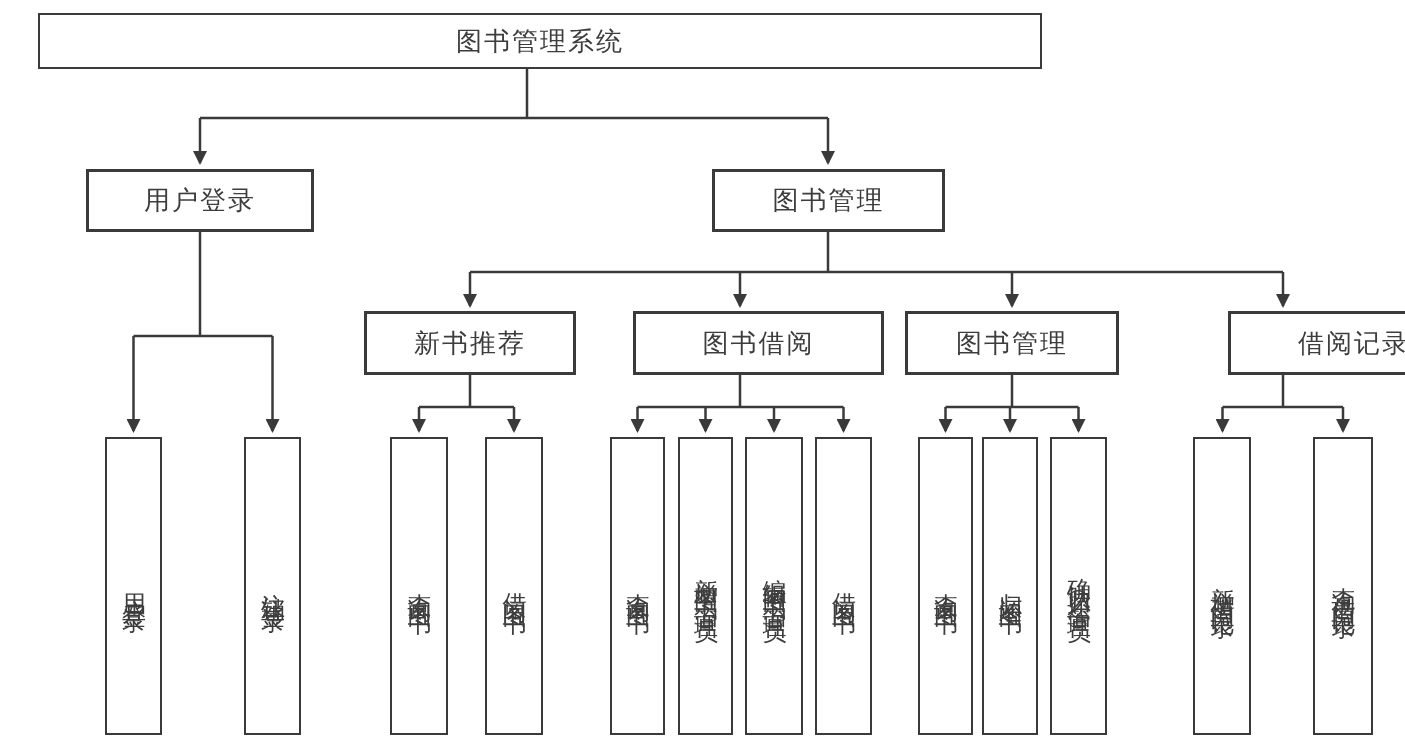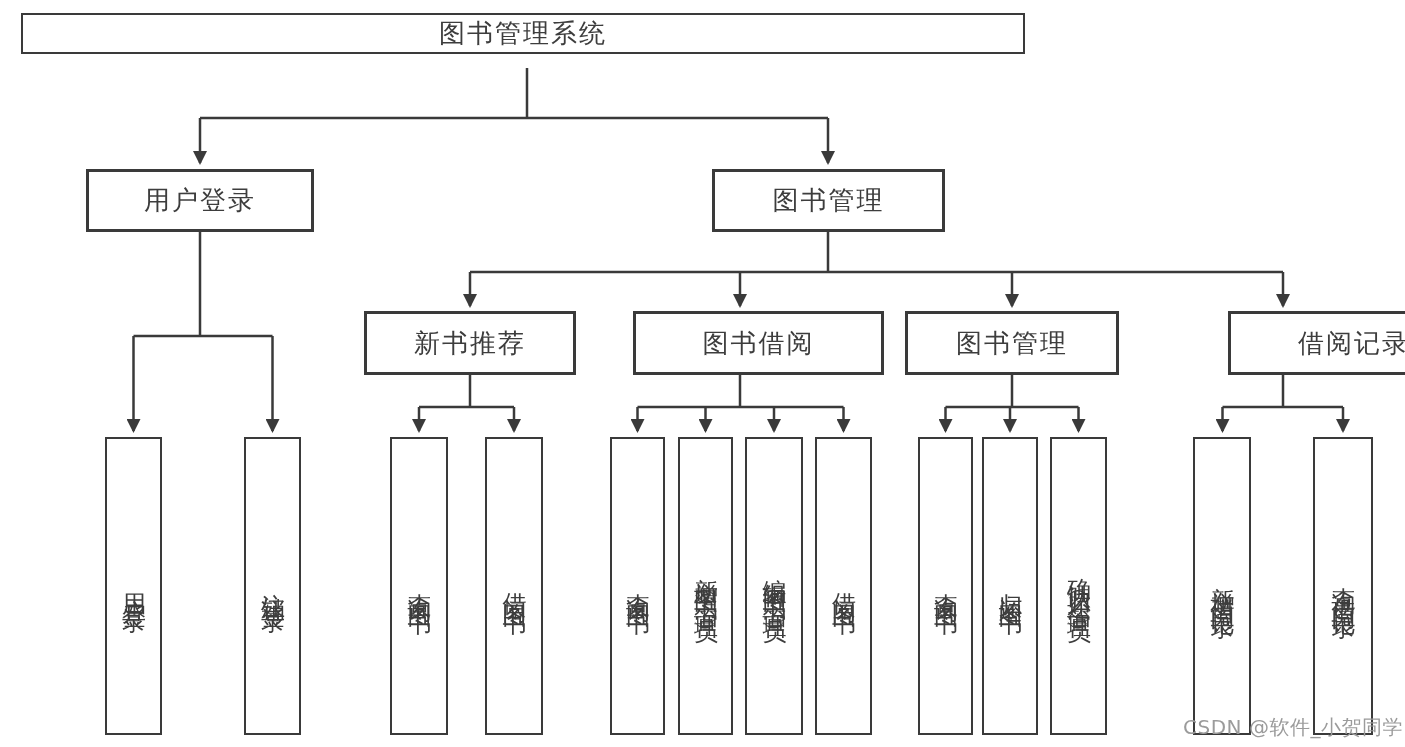--- a/index.html
+++ b/index.html
@@ -64,21 +64,21 @@
       <line x1="945.5" y1="407" x2="945.5" y2="431" marker-end="url(#ah)"></line>
       <line x1="1010" y1="407" x2="1010" y2="431" marker-end="url(#ah)"></line>
       <line x1="1078.5" y1="407" x2="1078.5" y2="431" marker-end="url(#ah)"></line>
 
       <path d="M1283,375 V407 M1222.5,407 H1343"></path>
       <line x1="1222.5" y1="407" x2="1222.5" y2="431" marker-end="url(#ah)"></line>
       <line x1="1343" y1="407" x2="1343" y2="431" marker-end="url(#ah)"></line>
     </g>
   </svg>
 
-  <div class="box root" style="left:21px;top:13px;width:1004px;height:41px">
+  <div class="box root" style="left:38px;top:13px;width:1004px;height:56px">
     <span class="label">图书管理系统</span>
   </div>
 
   <div class="box" style="left:86px;top:169px;width:228px;height:63px">
     <span class="label">用户登录</span>
   </div>
   <div class="box" style="left:712px;top:169px;width:233px;height:63px">
     <span class="label">图书管理</span>
   </div>
 
@@ -132,15 +132,14 @@
     <span class="label">确认归还（管理员）</span>
   </div>
 
   <div class="box leaf" style="left:1193px;top:437px;width:58px;height:298px">
     <span class="label">新增借阅记录</span>
   </div>
   <div class="box leaf" style="left:1313px;top:437px;width:60px;height:298px">
     <span class="label">查询借阅记录</span>
   </div>
 
-  <div class="watermark">CSDN @软件_小贺同学</div>
 
 </div>
 
 </body></html>

